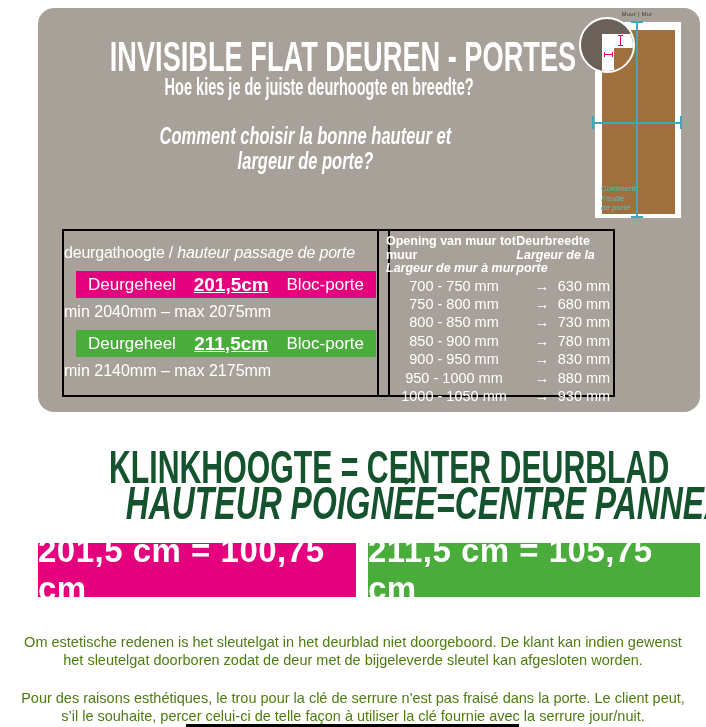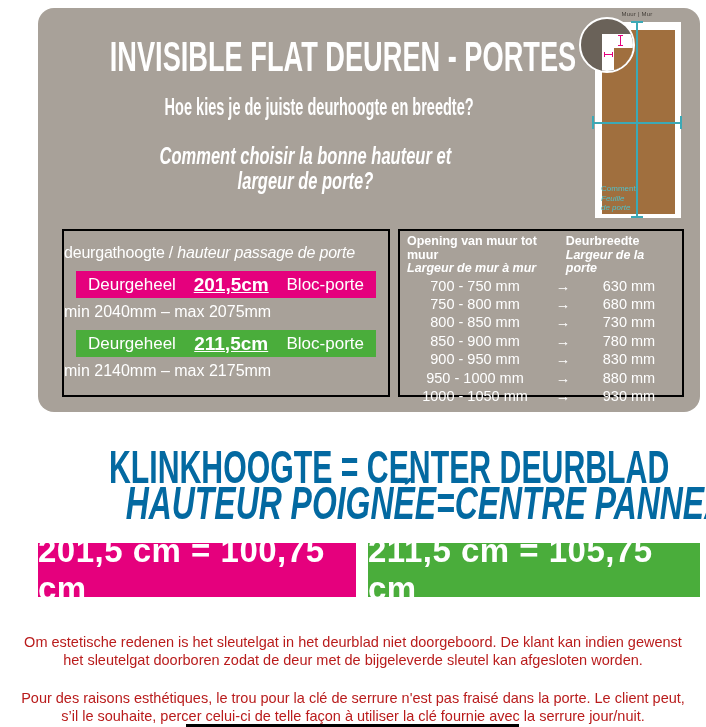--- a/index.html
+++ b/index.html
@@ -12,21 +12,21 @@
   .cond { display:inline-block; font-weight:bold; white-space:nowrap; }
 
   
   .panel {
     position:absolute; left:38px; top:8px; width:662px; height:404px;
     background:#a8a199; border-radius:16px;
   }
   .titles { position:absolute; left:0; top:8px; width:610px; text-align:center; color:#fff; }
   .t1 { margin-top:28px; font-size:40px; line-height:40px; }
   .t1 .cond { transform:scale(0.68,1.05); }
-  .t2 { margin-top:20px; font-size:22px; line-height:24px;padding-left:28px; }
+  .t2 { margin-top:0; font-size:22px; line-height:24px;padding-left:28px; }
   .t2 .cond { transform:scale(0.66,1.05); }
   .t3 { margin-top:24px; font-size:22px; line-height:25px; }
   .t3 .cond { transform:scale(0.75,1.05); font-style:italic; }
 
   
   .door-frame { position:absolute; left:595px; top:22px; width:86px; height:196px; background:#ffffff; }
   .door-leaf  { position:absolute; left:602px; top:30px; width:73px; height:184px; background:#a06f3e; }
   .meas { position:absolute; background:#3ba9b6; }
   .m-v      { left:636px; top:21px;  width:2px;  height:197px; }
   .m-v-cap1 { left:631px; top:21px;  width:12px; height:2px; }
@@ -66,49 +66,49 @@
     justify-content:space-between; padding:12px 12px;
   }
   .bar.pink  { background:#e5007d; }
   .bar.green { background:#4aad3b; }
   .b-nl, .b-fr { font-size:17px; }
   .b-val { font-size:19px; font-weight:bold;text-decoration:underline; }
   .range { margin-top:5px; font-size:16px; }
 
   
   .wbox {
-    position:absolute; left:398px; top:229px; width:286px; height:168px;
+    position:absolute; left:377px; top:229px; width:238px; height:168px;
     border:2px solid #000; color:#fff;
   }
   .wb-head { display:flex; justify-content:space-between; padding:4px 7px 1px; font-weight:bold; font-size:12.5px; line-height:13.5px; }
   .wb-h2 { }
   .wb-row { display:grid; grid-template-columns:150px 26px 1fr; font-size:14.5px; line-height:18.4px; }
   .wb-row .c1 { text-align:center; }
   .wb-row .arr { text-align:center; }
   .wb-row .c2 { text-align:center; }
 
   
-  .red-title { position:absolute; left:0; top:450px; width:706px; text-align:center; color:#0369a1; }
+  .red-title { position:absolute; left:0; top:450px; width:706px; text-align:center; color:#14532d; }
   .rt1 { font-size:42px; line-height:36px; }
   .rt1 .cond { transform:scale(0.72,1.1); }
   .rt2 { font-size:42px; line-height:36px; margin-top:0px; }
   .rt2 .cond { transform:scale(0.76,1.1); font-style:italic; }
 
   
   .valbox {
     position:absolute; top:543px; height:54px; color:#fff; font-weight:bold; font-size:33px;
     display:flex; align-items:center; justify-content:center; letter-spacing:0.5px;
   }
   .valbox.pink  { left:38px;  width:318px; background:#e5007d; }
   .valbox.green { left:368px; width:332px; background:#4aad3b; }
 
   
   .para {
     position:absolute; left:20px; width:666px; text-align:center;
-    font-size:14.5px; line-height:17.5px; color:#b91c1c;
+    font-size:14.5px; line-height:17.5px; color:#4d7c0f;
   }
   .para.nl { top:634px; }
   .para.fr { top:690px; }
 
   .bottom-bar { position:absolute; left:186px; top:724px; width:333px; height:3px; background:#000; }
 </style>
 </head>
 <body>
 
 <div class="page">

